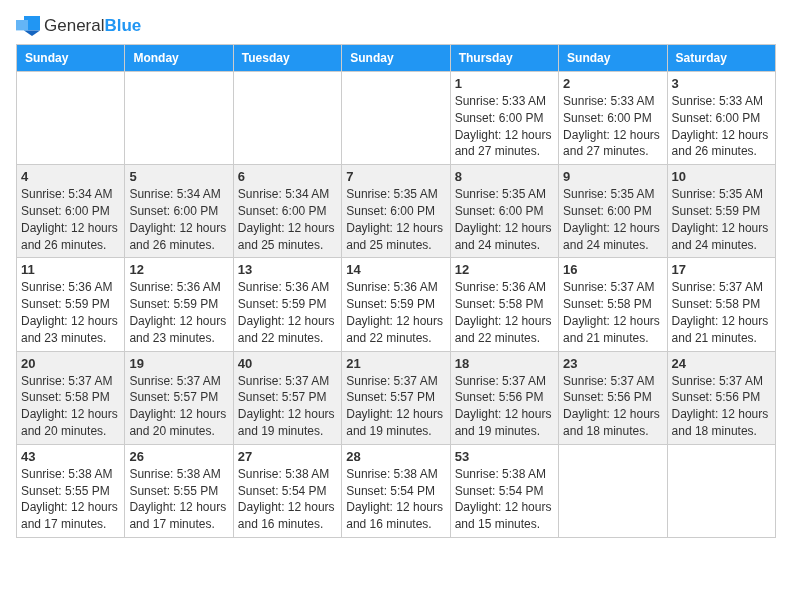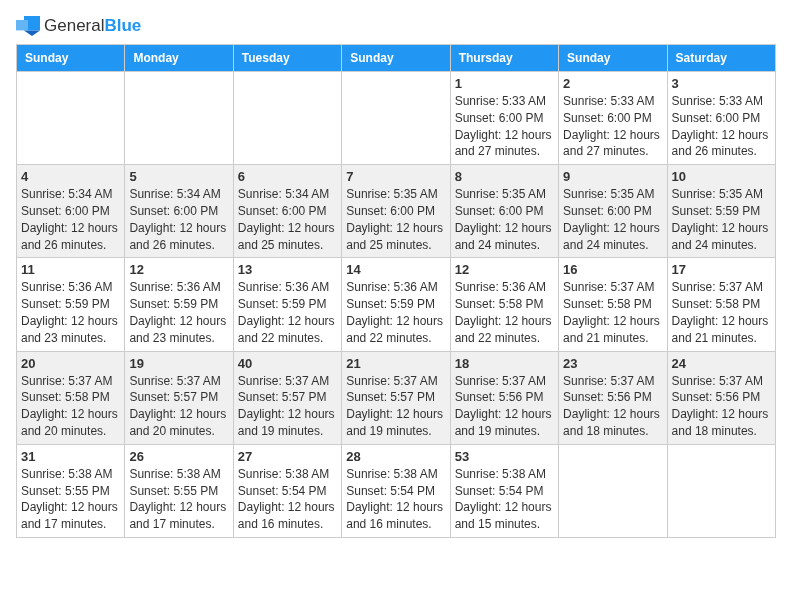--- a/index.html
+++ b/index.html
@@ -290,21 +290,21 @@
         <td>
           <div class="day-number">24</div>
           <div class="day-info" style="white-space: pre-line;">Sunrise: 5:37 AM
 Sunset: 5:56 PM
 Daylight: 12 hours
 and 18 minutes.</div>
         </td>
       </tr>
       <tr>
         <td>
-          <div class="day-number">31</div>
+          <div class="day-number">43</div>
           <div class="day-info" style="white-space: pre-line;">Sunrise: 5:38 AM
 Sunset: 5:55 PM
 Daylight: 12 hours
 and 17 minutes.</div>
         </td>
         <td>
           <div class="day-number">26</div>
           <div class="day-info" style="white-space: pre-line;">Sunrise: 5:38 AM
 Sunset: 5:55 PM
 Daylight: 12 hours

